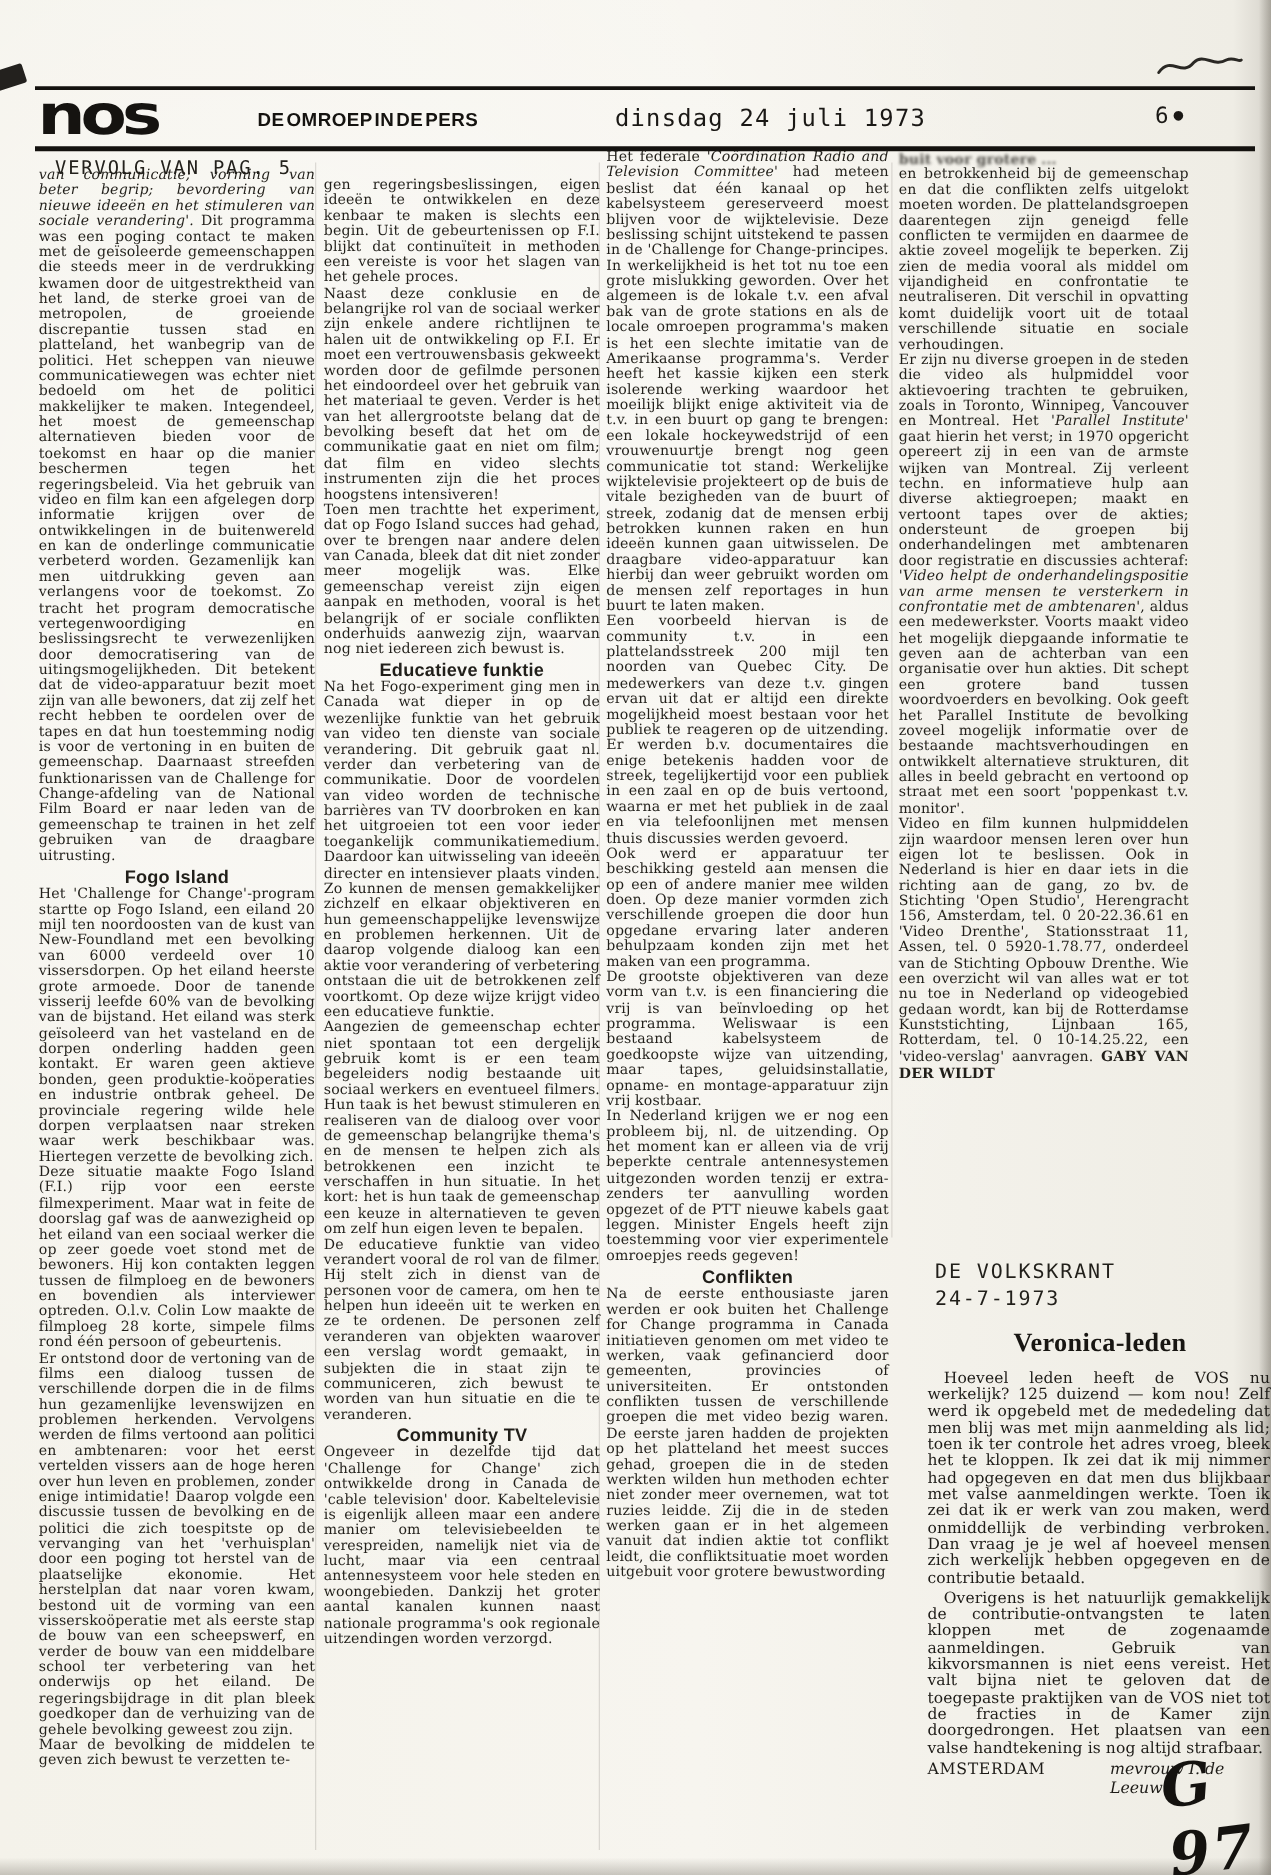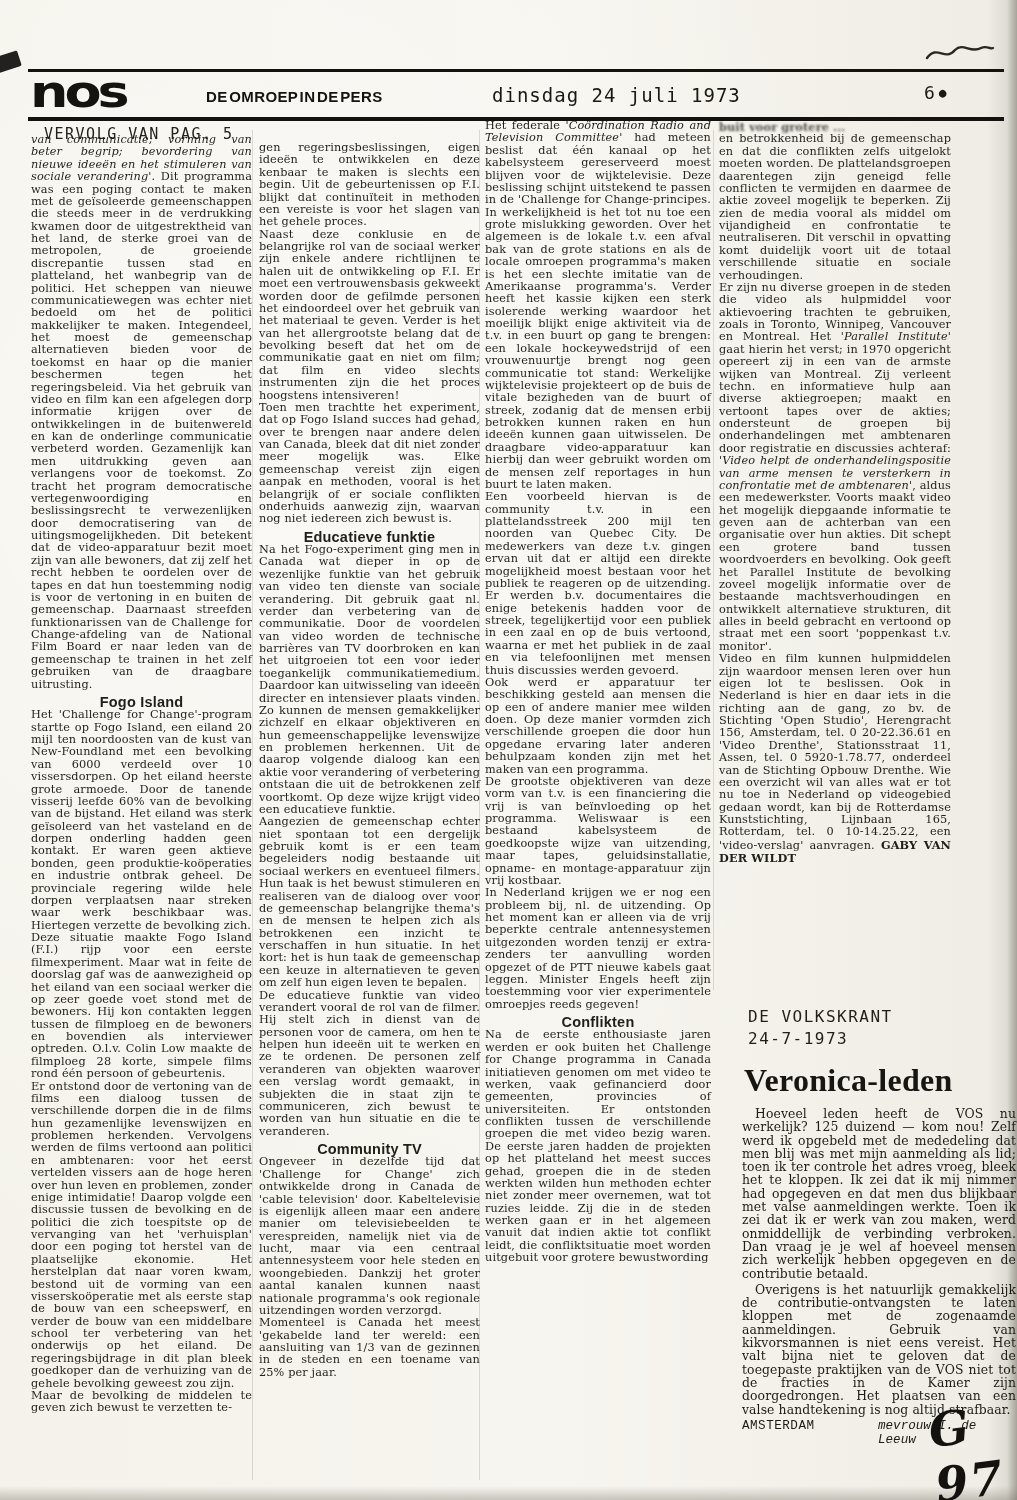--- a/index.html
+++ b/index.html
@@ -44,26 +44,26 @@
   .body-p{margin:0;}
   .it{font-style:italic;}
   .bd{font-weight:bold;}
   .smudged{filter:blur(1.1px);font-weight:bold;opacity:.8;}
   .col-heading{font-family:"Liberation Sans",sans-serif;font-weight:bold;font-size:14.5px;
     margin:5px 0 1px 0;text-align:center;letter-spacing:.2px;}
   
   .credit{position:absolute;left:748px;top:1006px;font-family:"DejaVu Sans Mono",monospace;
     font-size:16px;letter-spacing:1.5px;line-height:22px;color:#211f1a;}
   .veronica{position:absolute;left:742px;top:1062px;width:274px;}
-  .veronica-title{font-family:"Liberation Serif",serif;font-weight:bold;font-size:32px;
-    letter-spacing:.3px;margin:0 0 8px 2px;color:#181612;}
+  .veronica-title{font-family:"Liberation Serif",serif;font-weight:bold;font-size:21px;
+    letter-spacing:.3px;margin:0 0 8px 2px;color:#181612;text-align:center;}
   .veronica-body{text-align:justify;font-size:12.4px;line-height:13.3px;letter-spacing:.1px;}
   .veronica-body .body-p{text-indent:13px;margin:0 0 3px 0;}
   .signature{display:flex;justify-content:space-between;font-size:12.6px;margin-top:2px;
-    padding-right:18px;font-family:Liberation Mono, monospace;}
+    padding-right:8px;}
   .signature .place{letter-spacing:.5px;}
   .signature .author{font-style:italic;text-align:left;width:120px;}
   .hand-mark{position:absolute;left:932px;top:1398px;font-family:"DejaVu Serif",serif;
     font-style:italic;font-size:47px;font-weight:bold;color:#14120f;transform:rotate(-7deg);
     letter-spacing:2px;}
 </style>
 </head>
 <body>
 
 <div class="page">
@@ -99,21 +99,20 @@
   <div class="col col2">
       <p class="body-p"><span>gen regeringsbeslissingen, eigen ideeën te ontwikkelen en deze kenbaar te maken is slechts een begin. Uit de gebeurtenissen op F.I. blijkt dat continuïteit in methoden een vereiste is voor het slagen van het gehele proces.</span></p>
       <p class="body-p"><span>Naast deze conklusie en de belangrijke rol van de sociaal werker zijn enkele andere richtlijnen te halen uit de ontwikkeling op F.I. Er moet een vertrouwensbasis gekweekt worden door de gefilmde personen het eindoordeel over het gebruik van het materiaal te geven. Verder is het van het allergrootste belang dat de bevolking beseft dat het om de communikatie gaat en niet om film; dat film en video slechts instrumenten zijn die het proces hoogstens intensiveren!</span></p>
       <p class="body-p"><span>Toen men trachtte het experiment, dat op Fogo Island succes had gehad, over te brengen naar andere delen van Canada, bleek dat dit niet zonder meer mogelijk was. Elke gemeenschap vereist zijn eigen aanpak en methoden, vooral is het belangrijk of er sociale conflikten onderhuids aanwezig zijn, waarvan nog niet iedereen zich bewust is.</span></p>
       <div class="col-heading">Educatieve funktie</div>
       <p class="body-p"><span>Na het Fogo-experiment ging men in Canada wat dieper in op de wezenlijke funktie van het gebruik van video ten dienste van sociale verandering. Dit gebruik gaat nl. verder dan verbetering van de communikatie. Door de voordelen van video worden de technische barrières van TV doorbroken en kan het uitgroeien tot een voor ieder toegankelijk communikatiemedium. Daardoor kan uitwisseling van ideeën directer en intensiever plaats vinden. Zo kunnen de mensen gemakkelijker zichzelf en elkaar objektiveren en hun gemeenschappelijke levenswijze en problemen herkennen. Uit de daarop volgende dialoog kan een aktie voor verandering of verbetering ontstaan die uit de betrokkenen zelf voortkomt. Op deze wijze krijgt video een educatieve funktie.</span></p>
       <p class="body-p"><span>Aangezien de gemeenschap echter niet spontaan tot een dergelijk gebruik komt is er een team begeleiders nodig bestaande uit sociaal werkers en eventueel filmers. Hun taak is het bewust stimuleren en realiseren van de dialoog over voor de gemeenschap belangrijke thema's en de mensen te helpen zich als betrokkenen een inzicht te verschaffen in hun situatie. In het kort: het is hun taak de gemeenschap een keuze in alternatieven te geven om zelf hun eigen leven te bepalen.</span></p>
       <p class="body-p"><span>De educatieve funktie van video verandert vooral de rol van de filmer. Hij stelt zich in dienst van de personen voor de camera, om hen te helpen hun ideeën uit te werken en ze te ordenen. De personen zelf veranderen van objekten waarover een verslag wordt gemaakt, in subjekten die in staat zijn te communiceren, zich bewust te worden van hun situatie en die te veranderen.</span></p>
       <div class="col-heading">Community TV</div>
       <p class="body-p"><span>Ongeveer in dezelfde tijd dat 'Challenge for Change' zich ontwikkelde drong in Canada de 'cable television' door. Kabeltelevisie is eigenlijk alleen maar een andere manier om televisiebeelden te verespreiden, namelijk niet via de lucht, maar via een centraal antennesysteem voor hele steden en woongebieden. Dankzij het groter aantal kanalen kunnen naast nationale programma's ook regionale uitzendingen worden verzorgd.</span></p>
-      <p class="body-p"><span>Momenteel is Canada het meest 'gekabelde land ter wereld: een aansluiting van 1/3 van de gezinnen in de steden en een toename van 25% per jaar.</span></p>
     </div>
   <div class="col col3">
       <p class="body-p"><span>Het federale </span><span class="it">'Coördination Radio and Television Committee'</span><span> had meteen beslist dat één kanaal op het kabelsysteem gereserveerd moest blijven voor de wijktelevisie. Deze beslissing schijnt uitstekend te passen in de 'Challenge for Change-principes. In werkelijkheid is het tot nu toe een grote mislukking geworden. Over het algemeen is de lokale t.v. een afval bak van de grote stations en als de locale omroepen programma's maken is het een slechte imitatie van de Amerikaanse programma's. Verder heeft het kassie kijken een sterk isolerende werking waardoor het moeilijk blijkt enige aktiviteit via de t.v. in een buurt op gang te brengen: een lokale hockeywedstrijd of een vrouwenuurtje brengt nog geen communicatie tot stand: Werkelijke wijktelevisie projekteert op de buis de vitale bezigheden van de buurt of streek, zodanig dat de mensen erbij betrokken kunnen raken en hun ideeën kunnen gaan uitwisselen. De draagbare video-apparatuur kan hierbij dan weer gebruikt worden om de mensen zelf reportages in hun buurt te laten maken.</span></p>
       <p class="body-p"><span>Een voorbeeld hiervan is de community t.v. in een plattelandsstreek 200 mijl ten noorden van Quebec City. De medewerkers van deze t.v. gingen ervan uit dat er altijd een direkte mogelijkheid moest bestaan voor het publiek te reageren op de uitzending. Er werden b.v. documentaires die enige betekenis hadden voor de streek, tegelijkertijd voor een publiek in een zaal en op de buis vertoond, waarna er met het publiek in de zaal en via telefoonlijnen met mensen thuis discussies werden gevoerd.</span></p>
       <p class="body-p"><span>Ook werd er apparatuur ter beschikking gesteld aan mensen die op een of andere manier mee wilden doen. Op deze manier vormden zich verschillende groepen die door hun opgedane ervaring later anderen behulpzaam konden zijn met het maken van een programma.</span></p>
       <p class="body-p"><span>De grootste objektiveren van deze vorm van t.v. is een financiering die vrij is van beïnvloeding op het programma. Weliswaar is een bestaand kabelsysteem de goedkoopste wijze van uitzending, maar tapes, geluidsinstallatie, opname- en montage-apparatuur zijn vrij kostbaar.</span></p>
       <p class="body-p"><span>In Nederland krijgen we er nog een probleem bij, nl. de uitzending. Op het moment kan er alleen via de vrij beperkte centrale antennesystemen uitgezonden worden tenzij er extra-zenders ter aanvulling worden opgezet of de PTT nieuwe kabels gaat leggen. Minister Engels heeft zijn toestemming voor vier experimentele omroepjes reeds gegeven!</span></p>
       <div class="col-heading">Conflikten</div>
       <p class="body-p"><span>Na de eerste enthousiaste jaren werden er ook buiten het Challenge for Change programma in Canada initiatieven genomen om met video te werken, vaak gefinancierd door gemeenten, provincies of universiteiten. Er ontstonden conflikten tussen de verschillende groepen die met video bezig waren. De eerste jaren hadden de projekten op het platteland het meest succes gehad, groepen die in de steden werkten wilden hun methoden echter niet zonder meer overnemen, wat tot ruzies leidde. Zij die in de steden werken gaan er in het algemeen vanuit dat indien aktie tot conflikt leidt, die confliktsituatie moet worden uitgebuit voor grotere bewustwording</span></p>
     </div>

